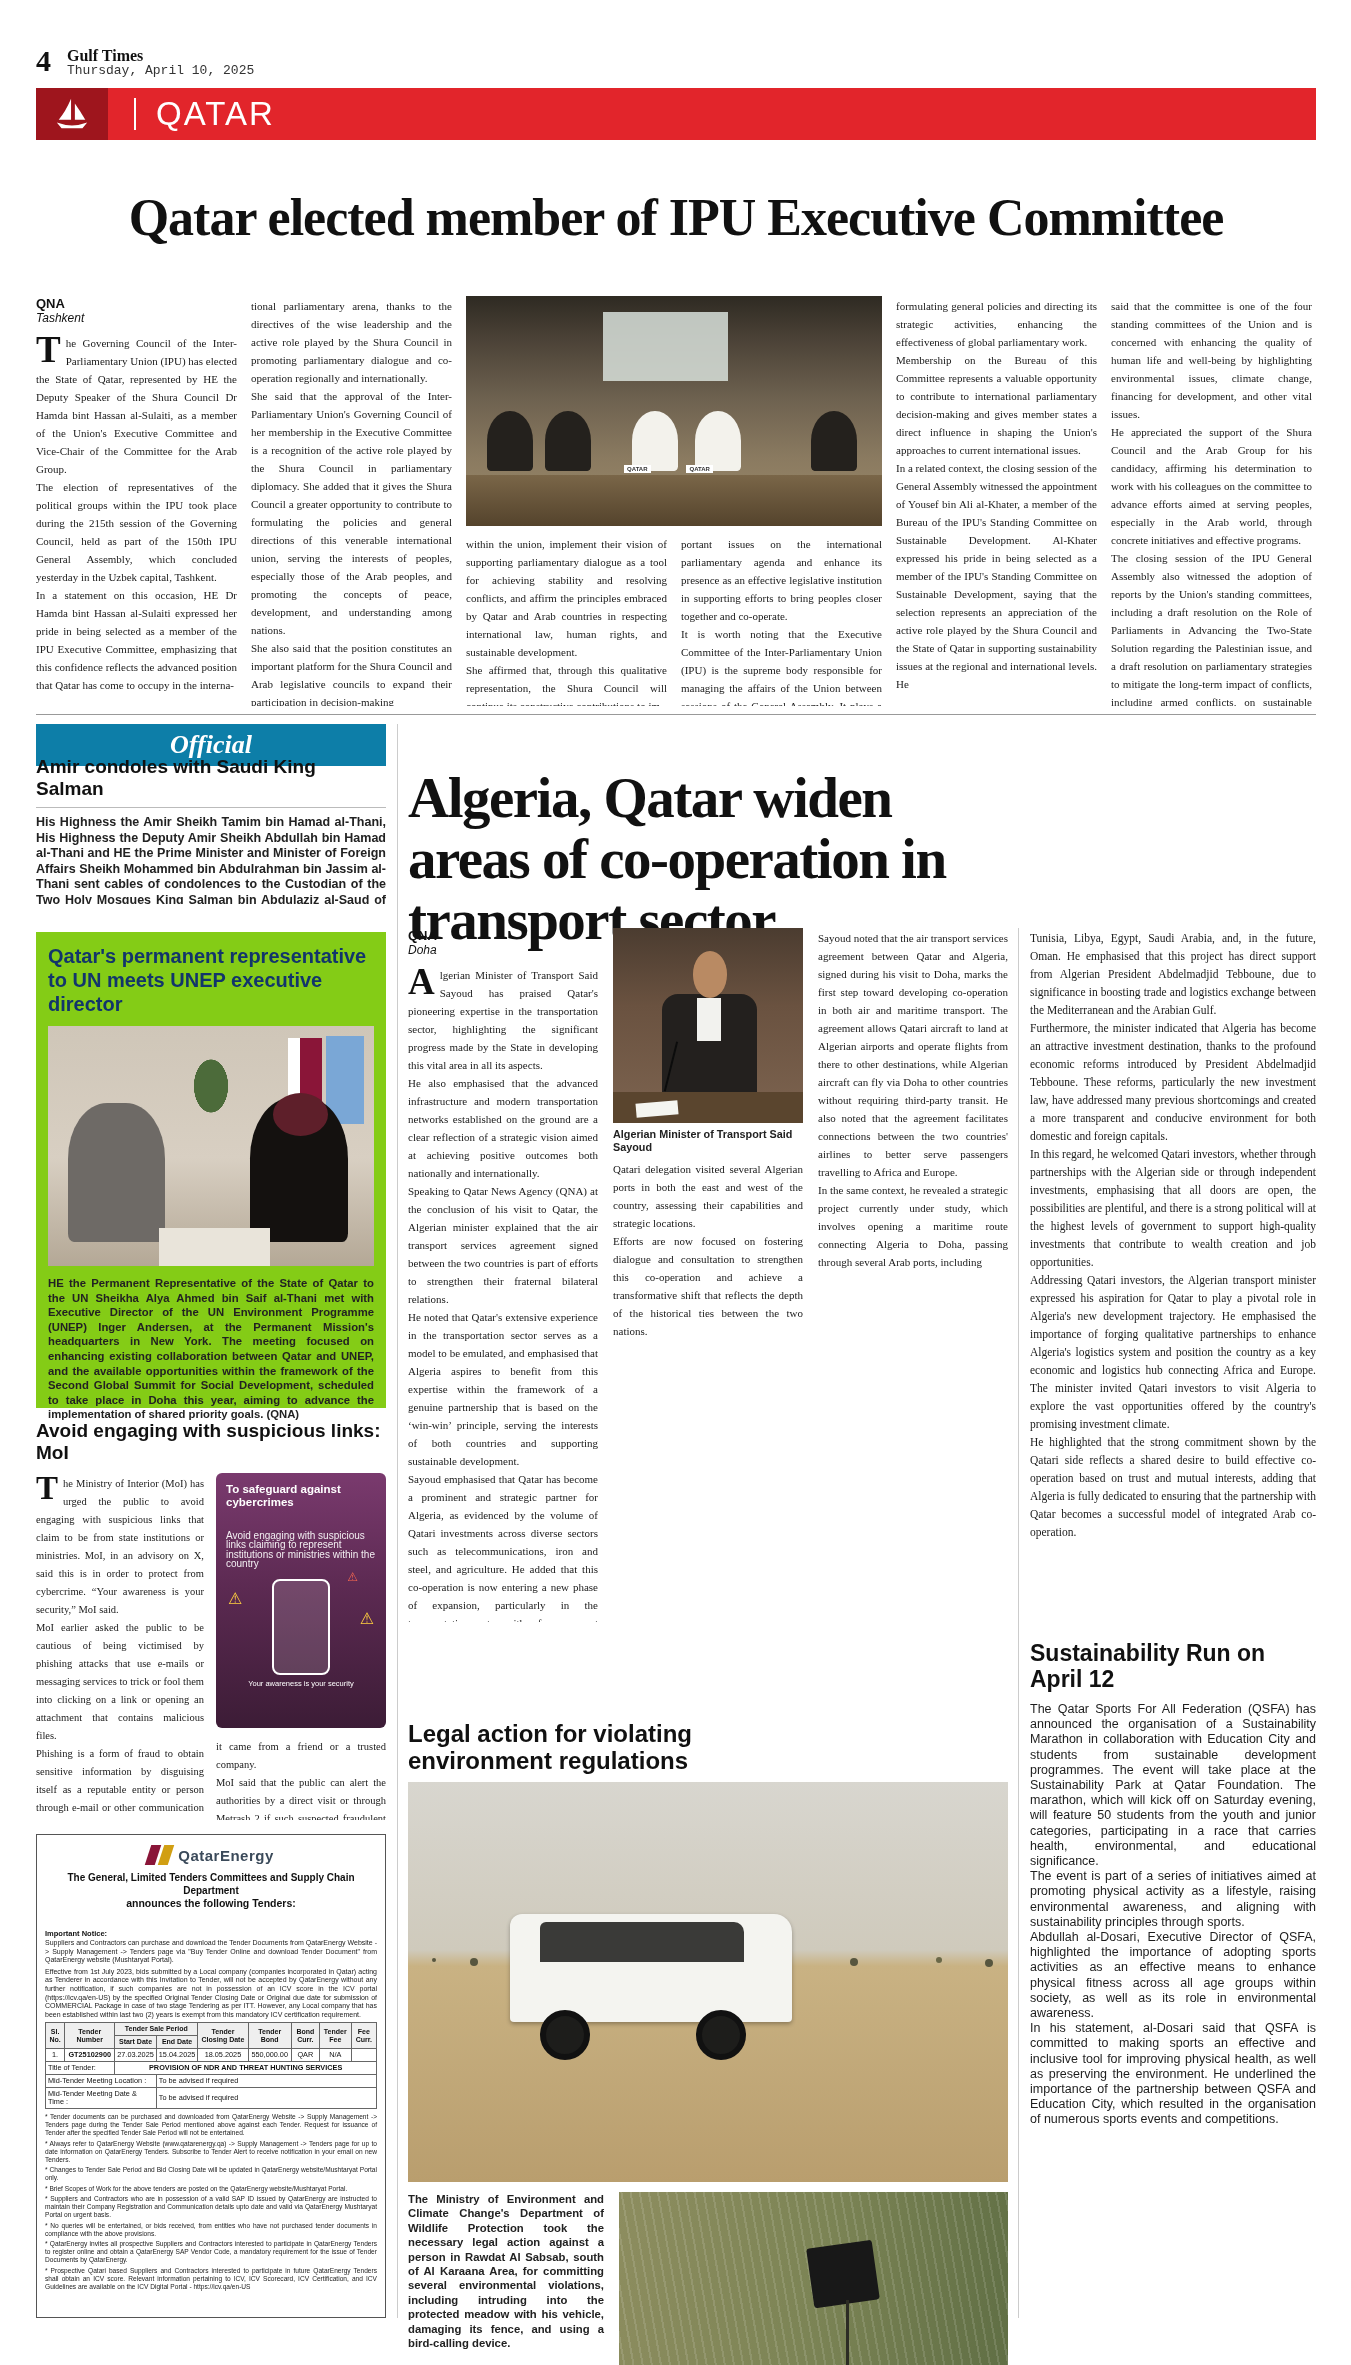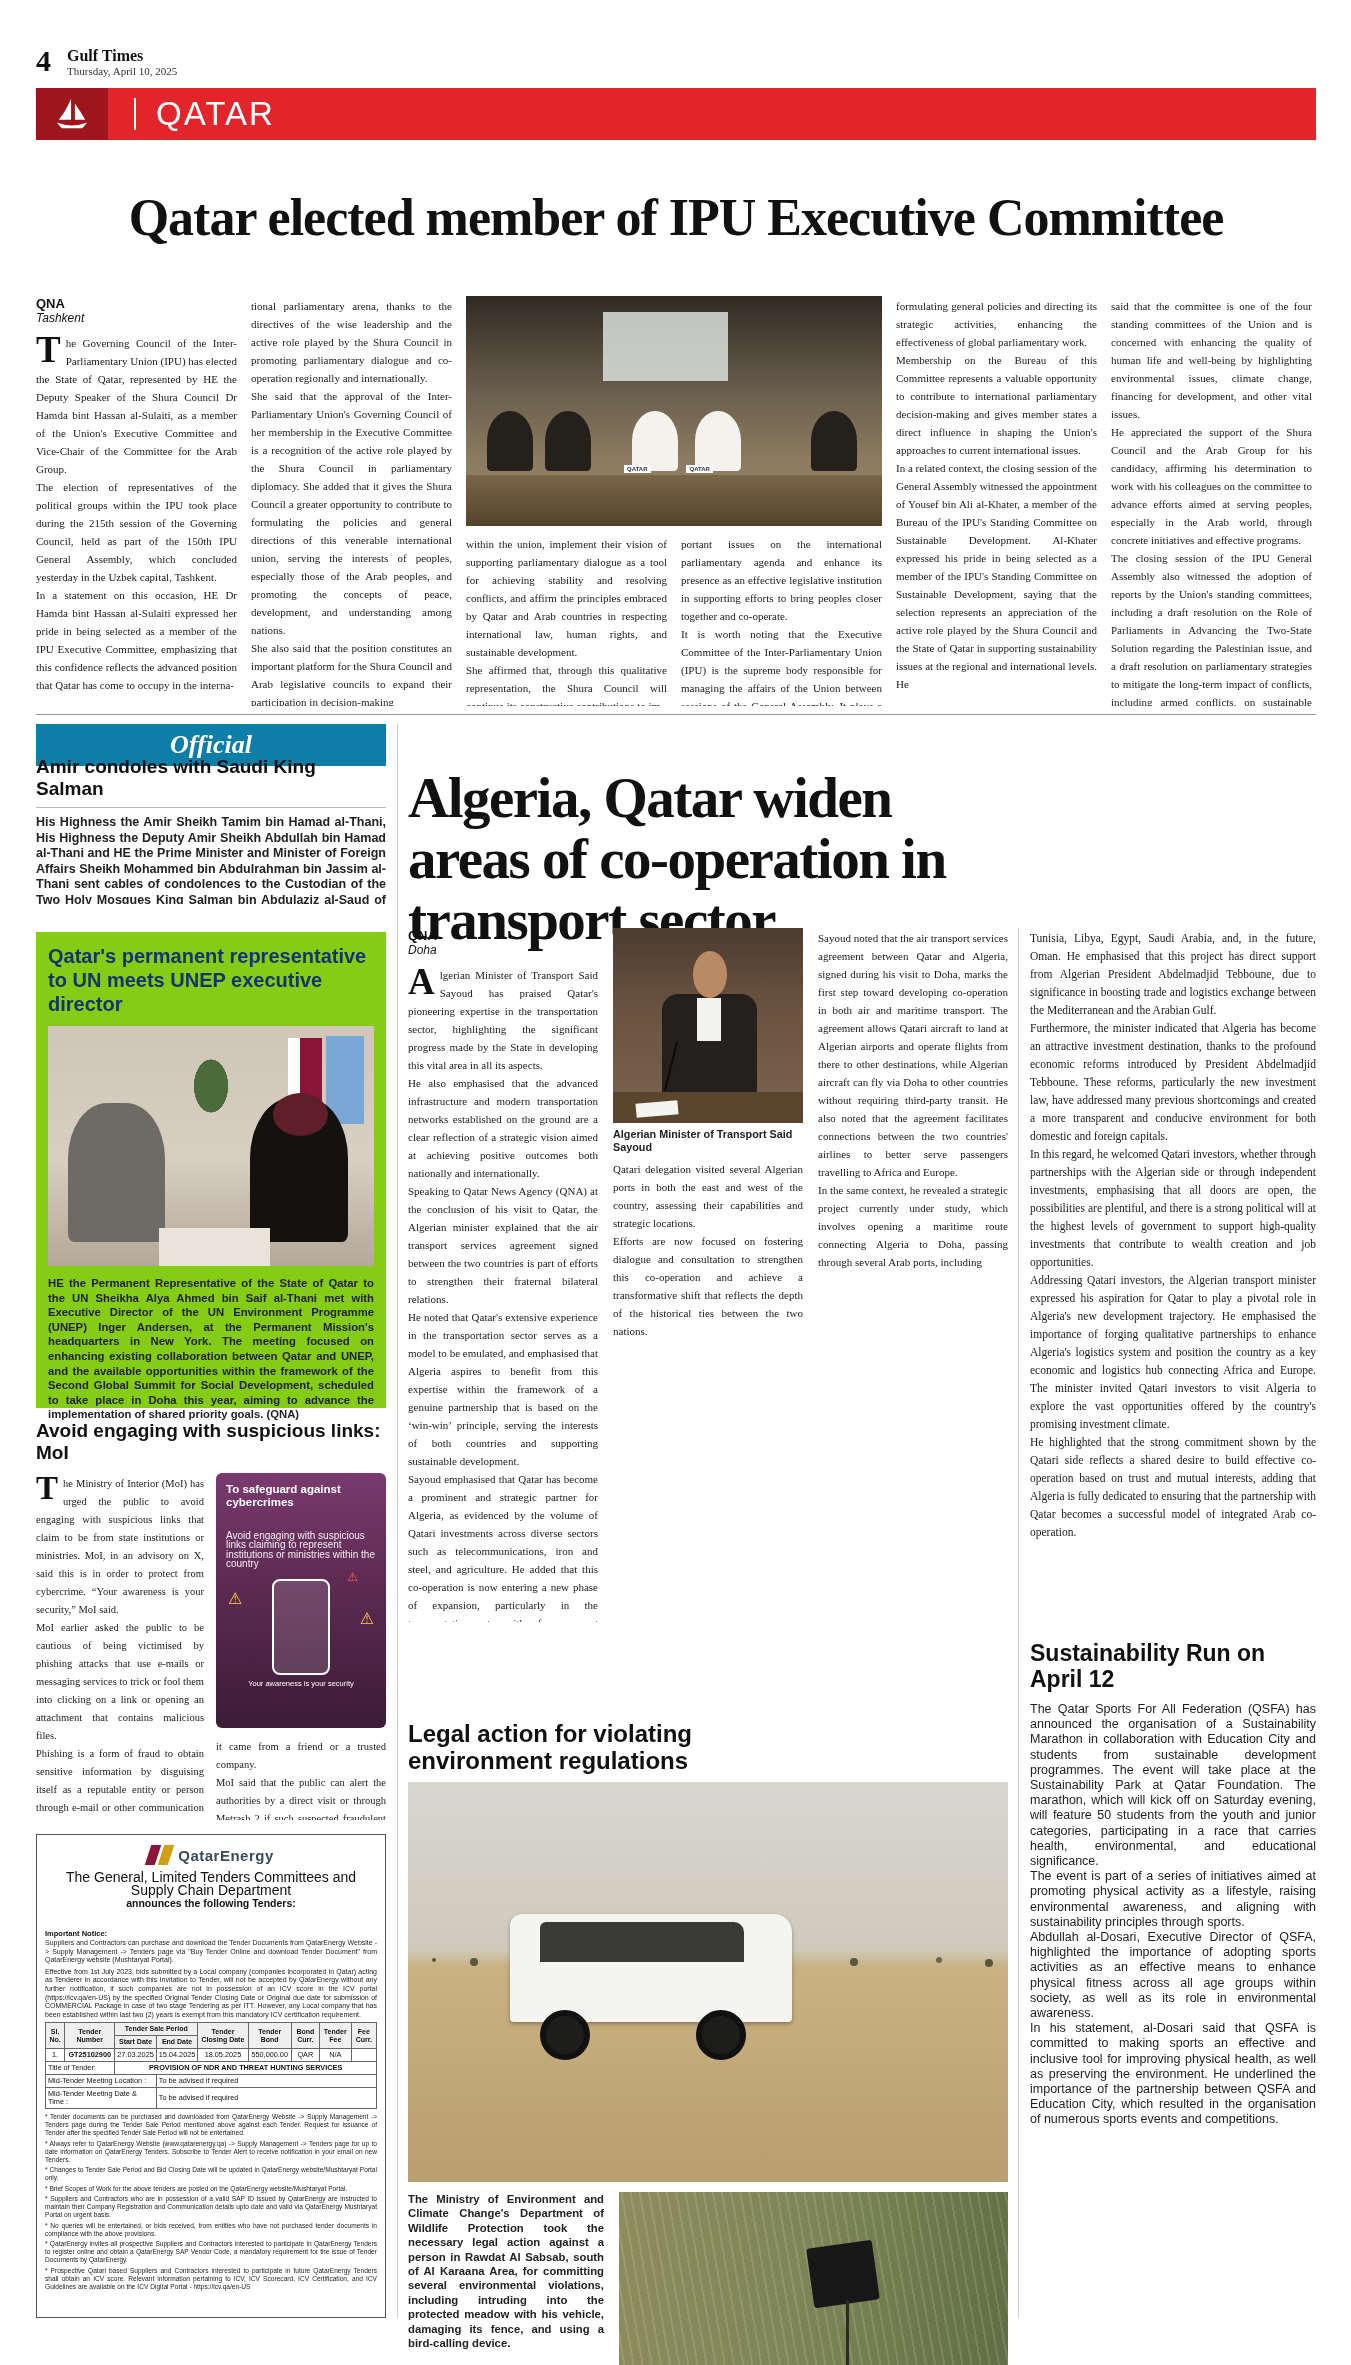--- a/index.html
+++ b/index.html
@@ -5,21 +5,21 @@
   html,body{margin:0;padding:0;}
   body{width:1351px;height:2365px;position:relative;background:#fff;color:#111;
        font-family:"Liberation Serif",serif;overflow:hidden;}
   .abs{position:absolute;}
 
   
   #masthead{left:36px;top:44px;width:1280px;height:42px;display:flex;align-items:flex-start;}
   #page-num{font-size:30px;font-weight:bold;line-height:34px;}
   #mast-right{margin-left:16px;padding-top:3px;}
   #paper-name{font-size:16px;font-weight:bold;line-height:17px;}
-  #paper-date{font-size:11px;color:#333;line-height:14px;font-family:Liberation Serif, serif;}
+  #paper-date{font-size:13px;color:#333;line-height:14px;font-family:Liberation Mono, monospace;}
 
   
   #redband{left:36px;top:88px;width:1280px;height:52px;background:#e2252b;display:flex;align-items:center;}
   #logo-tile{width:72px;height:52px;background:#9e151d;display:flex;align-items:center;justify-content:center;}
   #band-sep{width:2px;height:32px;background:#fff;margin-left:26px;}
   #section-name{color:#fff;font-size:33px;letter-spacing:2px;margin-left:20px;
                 font-family:"Liberation Sans",sans-serif;font-weight:400;}
 
   
   .bodywrap{text-align:justify;}
@@ -98,21 +98,21 @@
   .info-foot{font-family:"Liberation Sans",sans-serif;font-size:7.5px;text-align:center;margin-top:4px;}
 
   
   #tender-box{left:36px;top:1834px;width:350px;height:484px;border:1px solid #555;box-sizing:border-box;
               padding:8px;font-family:"Liberation Sans",sans-serif;overflow:hidden;background:#fff;}
   .qe-row{display:flex;align-items:center;justify-content:center;gap:7px;margin:2px 0 6px;}
   .qe-mark{display:flex;gap:3px;transform:skewX(-18deg);}
   .qe-bar{width:10px;height:20px;}
   .qe-maroon{background:#8a1538;} .qe-gold{background:#d19f13;}
   .qe-name{font-weight:bold;font-size:15px;color:#3b4a5a;letter-spacing:.5px;}
-  .t-dept{font-weight:normal;font-size:14px;text-align:center;line-height:13px;}
+  .t-dept{font-weight:bold;font-size:10px;text-align:center;line-height:13px;}
   .t-ann{font-weight:bold;font-size:10.5px;text-align:center;margin-bottom:20px;}
   .t-label{font-weight:bold;font-size:7.5px;margin-bottom:1px;}
   .t-note{font-size:7px;line-height:8.6px;text-align:justify;margin-bottom:3px;color:#222;}
   #tender-table{width:100%;border-collapse:collapse;margin:3px 0 4px;}
   #tender-table th,#tender-table td{border:1px solid #666;padding:2px;font-size:7px;line-height:8px;text-align:center;}
   #tender-table th{background:#efefef;font-weight:bold;}
   #tender-table td{font-size:7.3px;}
   #tender-table .lft{text-align:left;}
   #tender-table .bld{font-weight:bold;}
   .fn{font-size:6.6px;line-height:8px;text-align:justify;margin-bottom:2.5px;color:#222;}

